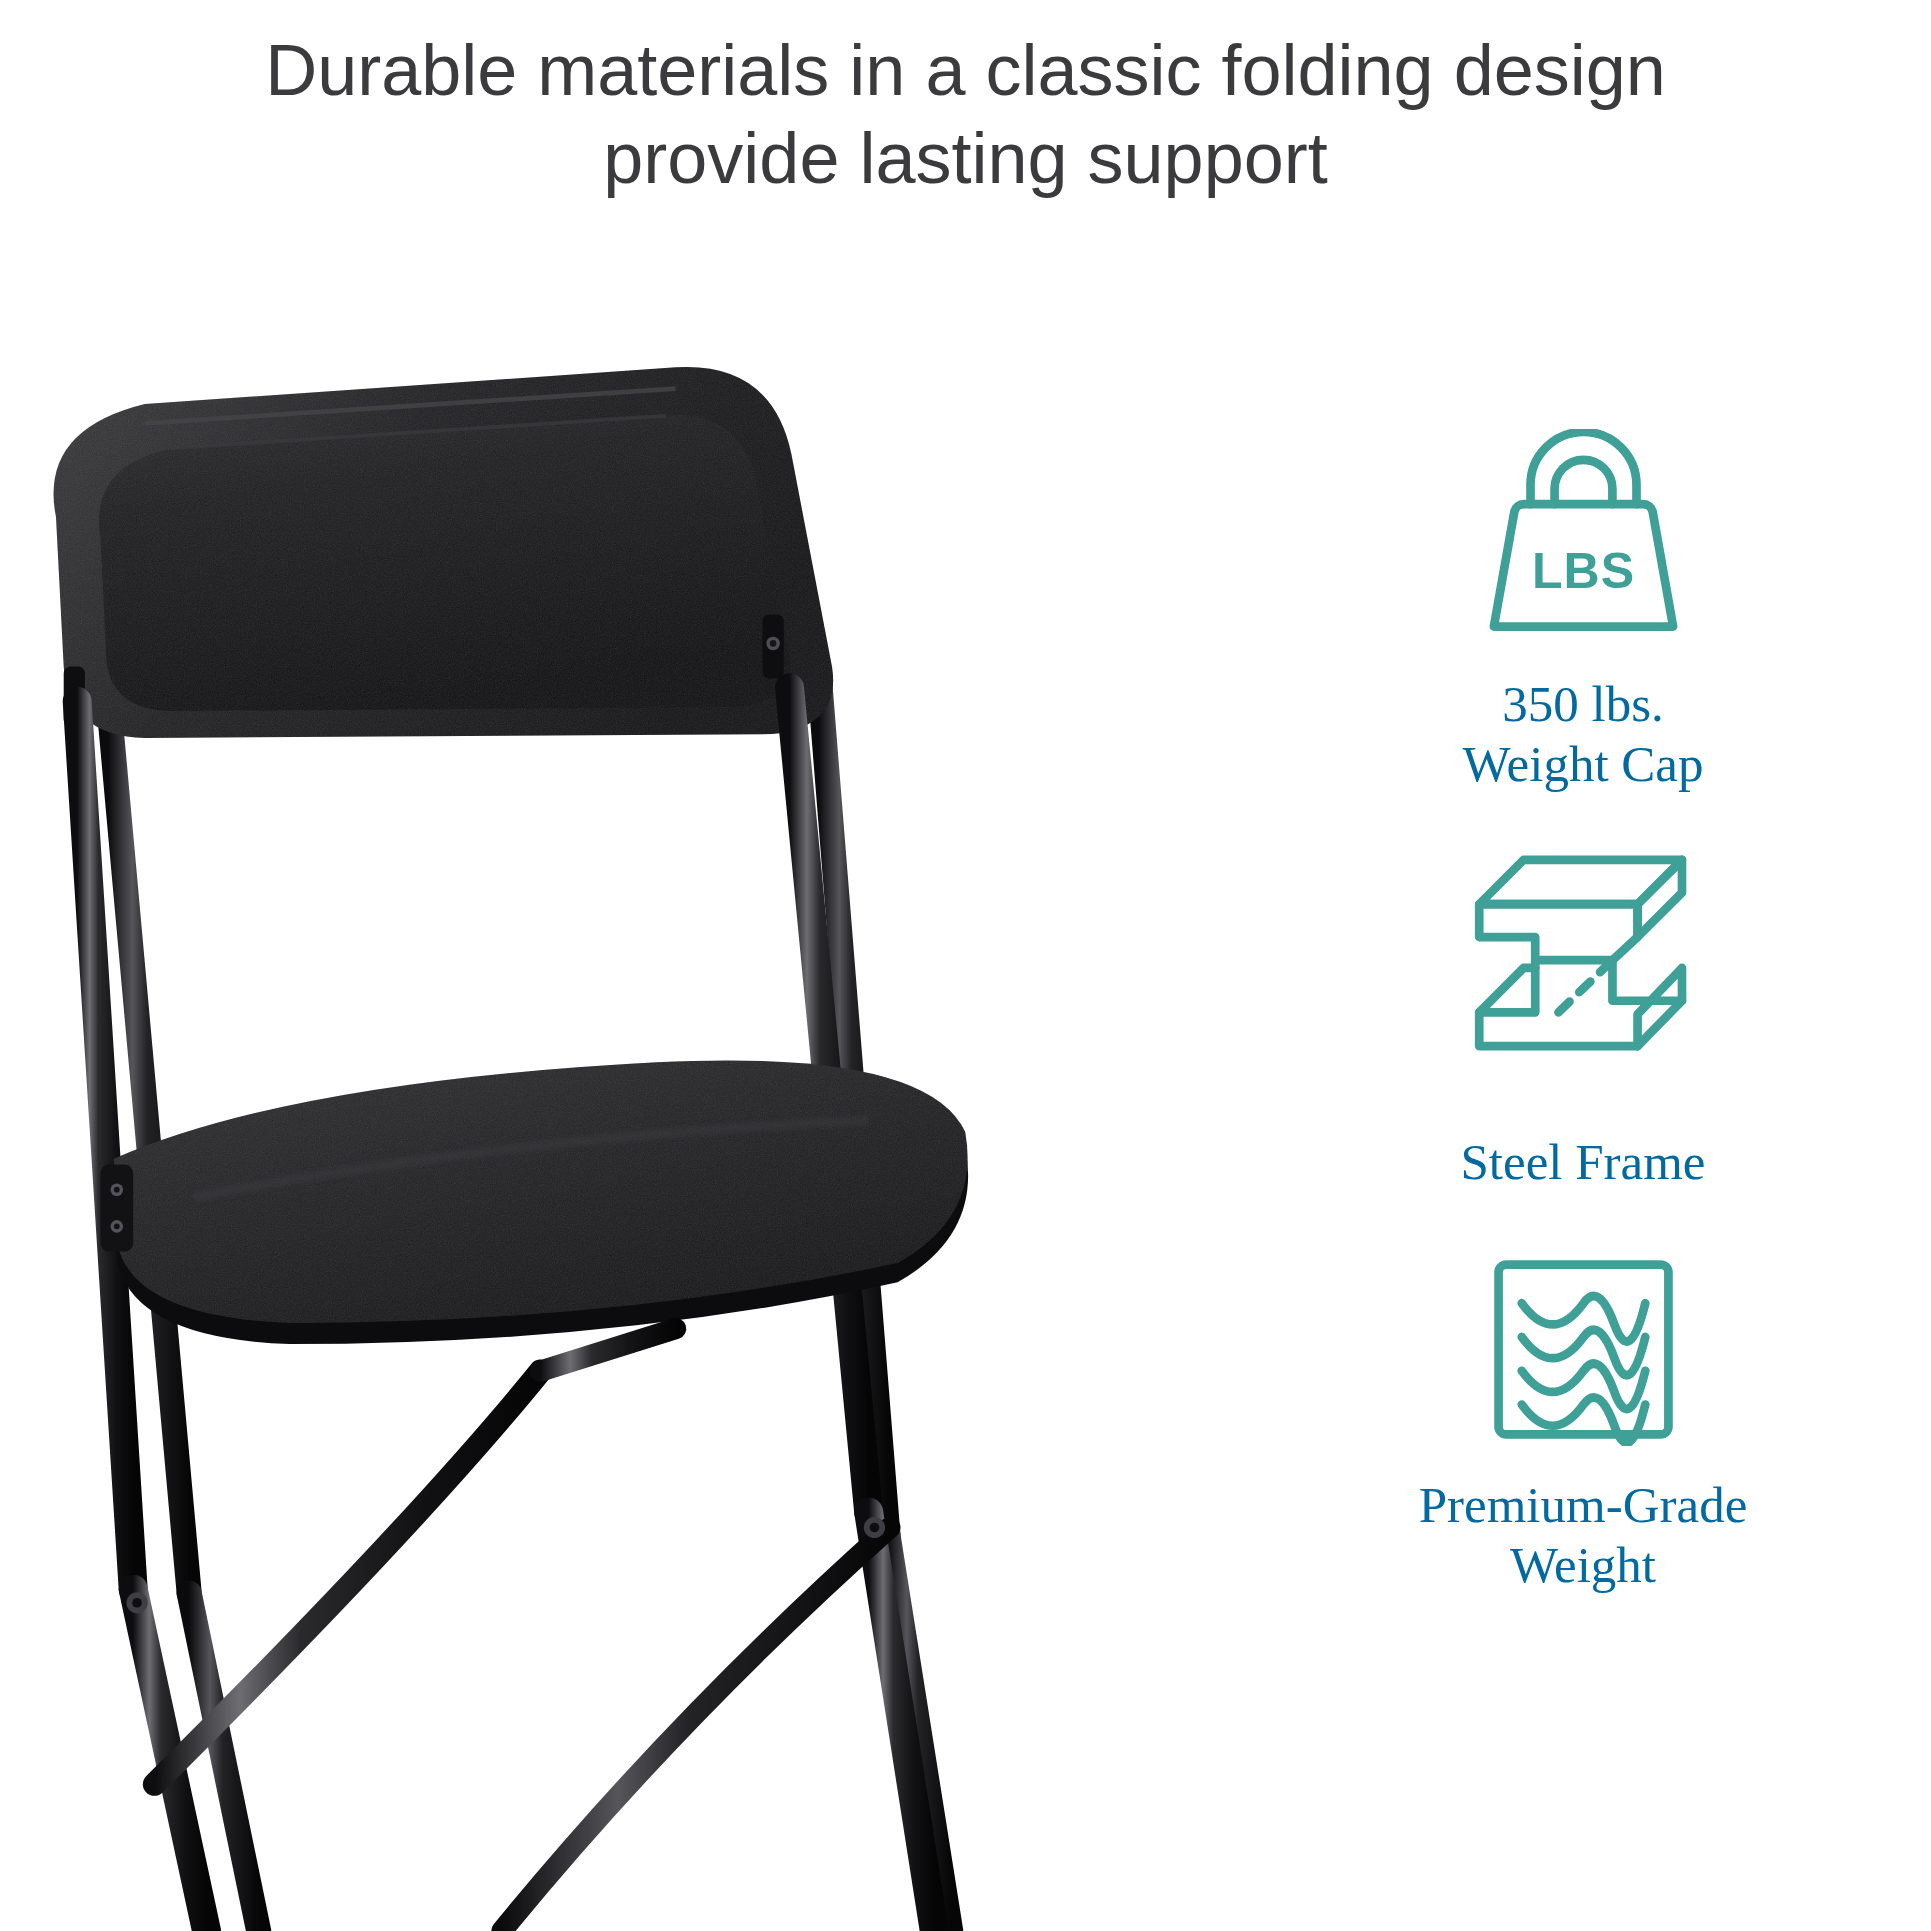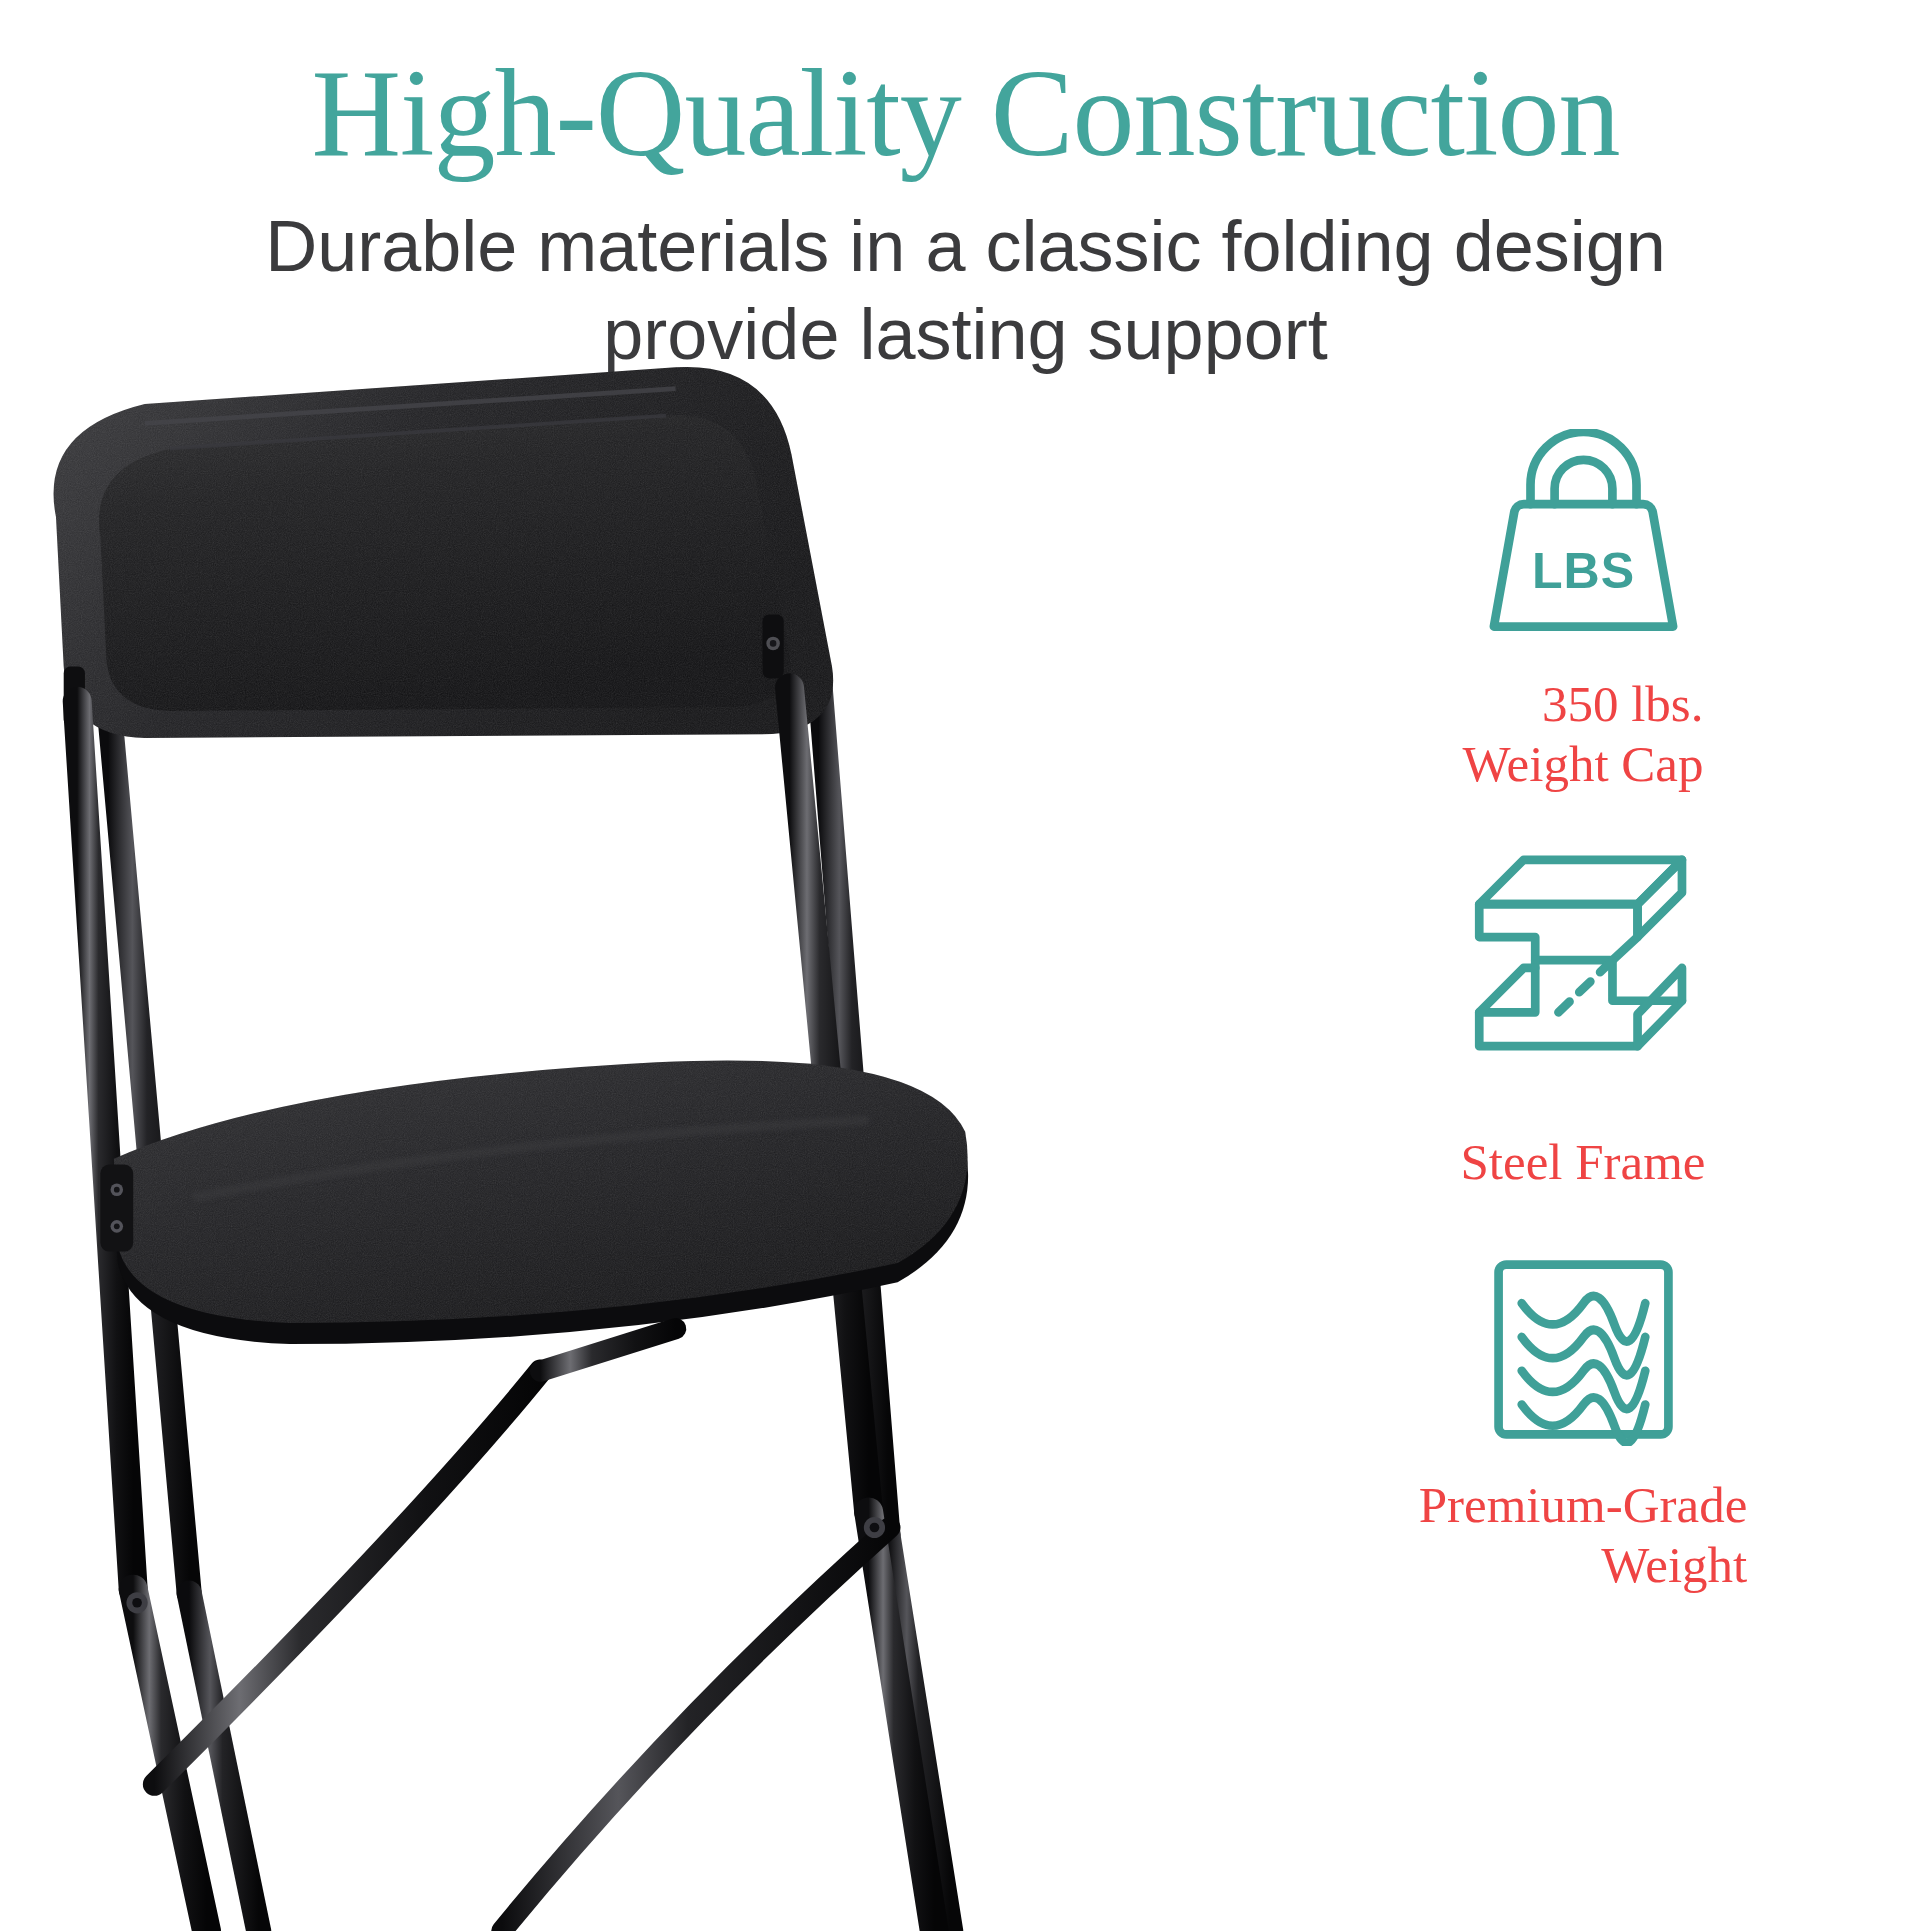--- a/index.html
+++ b/index.html
@@ -38,22 +38,22 @@
     left:1332px;top:429px;
     width:502px;
     display:flex;flex-direction:column;align-items:center;
   }
   .feature{width:100%;display:flex;flex-direction:column;align-items:center;}
   .feature-icon{display:block;}
   .feature-label{
     font-family:"Liberation Serif",serif;
     font-size:51px;
     line-height:1.18;
-    color:#ef4444;
-    text-align:right;
+    color:#0369a1;
+    text-align:center;
     margin-top:25px;
     white-space:pre-line;
   }
   #feature-0 .feature-label{margin-top:29px;}
   #feature-1{margin-top:54px;gap:47px;}
   #feature-2{margin-top:60px;}
   .lbs-text{
     font-family:"Liberation Sans",sans-serif;
     font-weight:bold;
     font-size:52px;
@@ -61,21 +61,20 @@
     letter-spacing:1px;
   }
 
   
   #chair{position:absolute;left:0;top:348px;width:1081px;height:1583px;}
 </style>
 </head>
 <body>
 
 <div id="header">
-  <div id="headline">High-Quality Construction</div>
   <div id="subtitle">
     <span class="ln">Durable materials in a classic folding design</span>
     <span class="ln">provide lasting support</span>
   </div>
 </div>
 
 <div id="chair">
   <svg width="1081" height="1583" viewBox="0 0 1120 1640" xmlns="http://www.w3.org/2000/svg">
     <defs>
 

